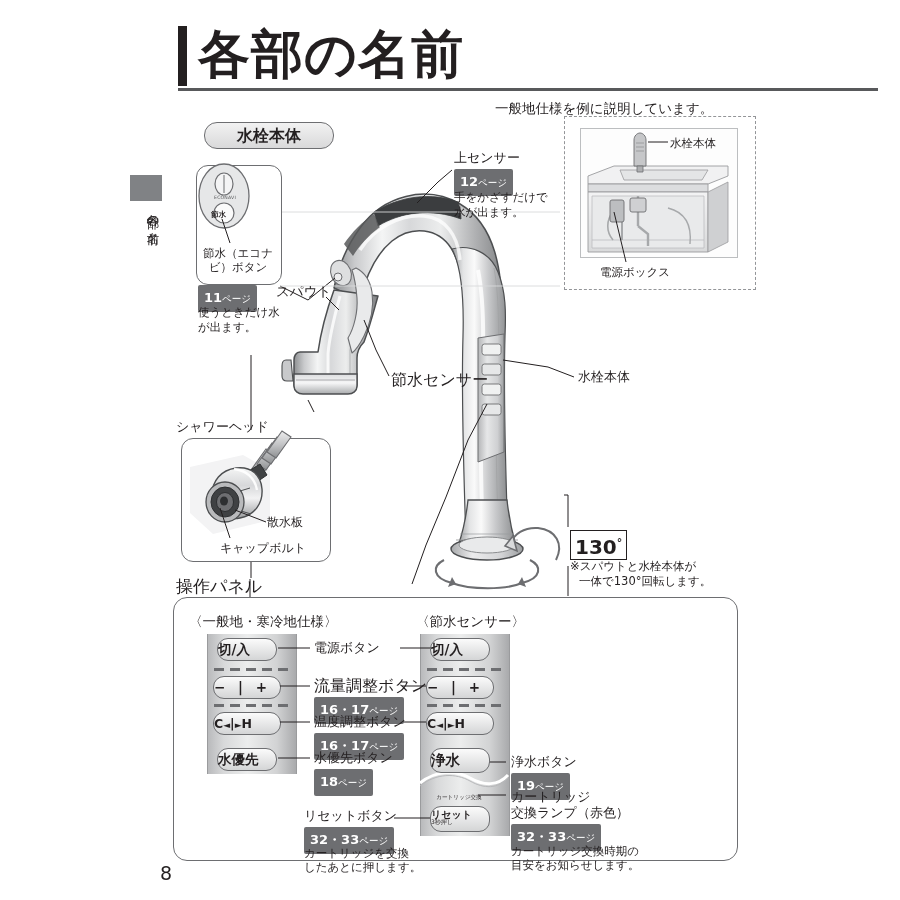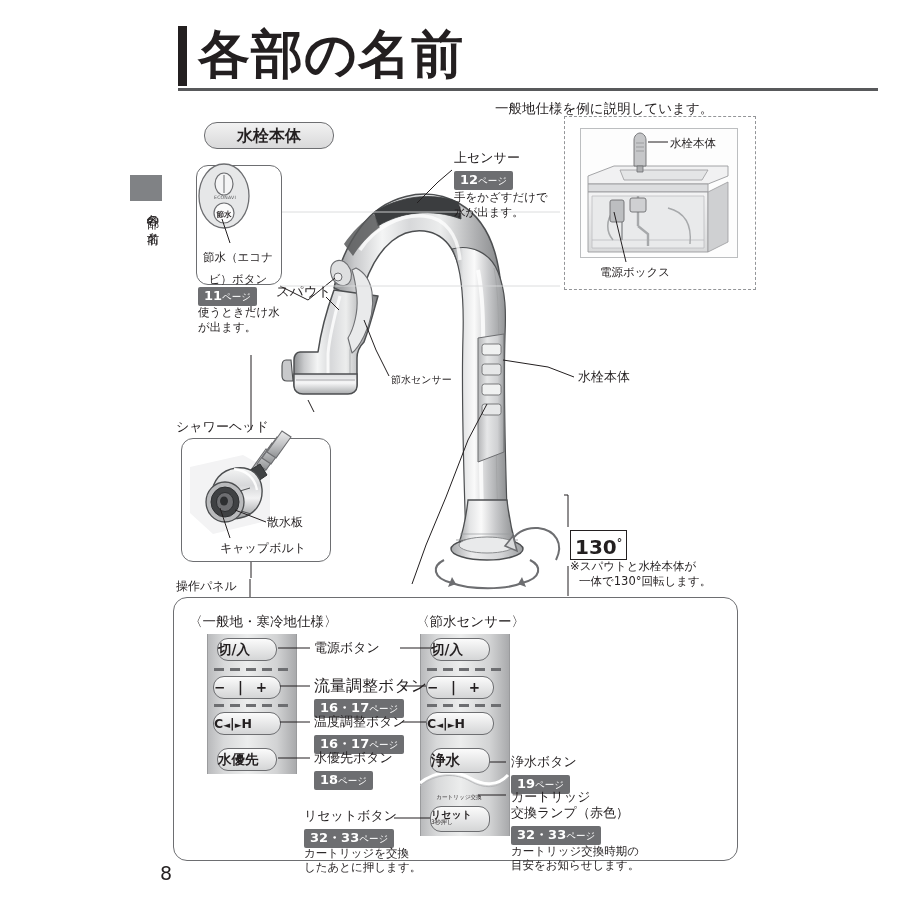--- a/index.html
+++ b/index.html
@@ -28,21 +28,21 @@
   
   .pill{position:absolute;left:196px;top:122px;width:128px;height:25px;border-radius:13px;
     background:linear-gradient(#f2f2f2,#d9d9da);border:1.4px solid #6d6e71;
     font-size:16px;font-weight:bold;text-align:center;line-height:25px;color:#231f20;}
 
   
   .rbox{position:absolute;border:1.6px solid #6d6e71;border-radius:12px;background:#ffffff;}
 
   
   .badge{display:inline-block;background:#6d6e71;color:#ffffff;border-radius:2px;
-    padding:1px 6px 2px 6px;font-size:13px;font-weight:bold;line-height:15px;white-space:nowrap;}
+    padding:1px 6px 2px 6px;font-size:13px;font-weight:bold;line-height:23px;white-space:nowrap;}
   .badge .sm{font-size:9.5px;font-weight:normal;}
 
   .lbl{position:absolute;font-size:13px;line-height:16px;color:#231f20;white-space:nowrap;}
   .lbl.w{white-space:normal;}
 
   
   svg.ov{position:absolute;left:0;top:0;width:900px;height:900px;pointer-events:none;}
 
   
   .deg-box{position:absolute;left:562px;top:530px;border:1.6px solid #231f20;padding:0 4px;
@@ -247,38 +247,38 @@
     <ellipse cx="216" cy="196" rx="25" ry="32" fill="#e6e7e8" stroke="#6d6e71" stroke-width="1.3"></ellipse>
 
     <ellipse cx="216" cy="184" rx="9" ry="11" fill="#f4f4f5" stroke="#6d6e71" stroke-width="1.2"></ellipse>
     <line x1="216" y1="175" x2="216" y2="193" stroke="#6d6e71" stroke-width="1"></line>
 
     <circle cx="216" cy="213" r="10" fill="#fbfbfb" stroke="#6d6e71" stroke-width="1.2"></circle>
 
     <path d="M214 219 L 222 243" fill="none" stroke="#231f20" stroke-width="1"></path>
   </svg>
   <div class="lbl" style="left:199px;top:190px;width:36px;text-align:center;font-size:4.6px;letter-spacing:.2px;color:#58595b;">ECONAVI</div>
-  <div class="lbl" style="left:203px;top:207px;width:26px;text-align:center;font-size:7.6px;font-weight:bold;">節水</div>
-  <div class="lbl" style="left:190px;top:246px;width:80px;text-align:center;font-size:11.5px;line-height:22px;white-space:normal;">
+  <div class="lbl" style="left:203px;top:207px;width:26px;font-size:7.6px;font-weight:bold;">節水</div>
+  <div class="lbl" style="left:190px;top:246px;width:80px;text-align:center;font-size:11.5px;line-height:14px;white-space:normal;">
     <span>節水（エコナビ）ボタン</span>
   </div>
   <div style="position:absolute;left:190px;top:285px;">
     <span class="badge"><span>11</span><span class="sm">ページ</span></span>
   </div>
   <div class="lbl w" style="left:190px;top:305px;width:88px;font-size:11.5px;line-height:15px;">使うときだけ水が出ます。</div>
 
   <div class="lbl" style="left:446px;top:150px;font-size:13px;font-weight:normal;">上センサー</div>
   <div style="position:absolute;left:446px;top:169px;">
     <span class="badge"><span>12</span><span class="sm">ページ</span></span>
   </div>
   <div class="lbl" style="left:446px;top:189px;font-size:11.5px;">手をかざすだけで</div>
   <div class="lbl" style="left:446px;top:204px;font-size:11.5px;">水が出ます。</div>
 
   <div class="lbl" style="left:268px;top:283px;font-size:13.5px;">スパウト</div>
-  <div class="lbl" style="left:383px;top:372px;font-size:10px;">節水センサー</div>
+  <div class="lbl" style="left:383px;top:372px;font-size:16px;">節水センサー</div>
   <div class="lbl" style="left:570px;top:369px;font-size:13px;">水栓本体</div>
 
   <div class="lbl" style="left:168px;top:419px;font-size:13px;">シャワーヘッド</div>
   <div class="rbox" style="left:173px;top:438px;width:148px;height:122px;"></div>
 
   <svg class="ov" viewBox="0 0 900 900">
     <defs>
       <linearGradient id="headg" x1="0" y1="0" x2="0" y2="1">
         <stop offset="0%" stop-color="#f4f5f5"></stop>
         <stop offset="35%" stop-color="#d7d8da"></stop>
@@ -362,21 +362,21 @@
     <rect x="602" y="200" width="14" height="22" rx="2" fill="#bcbec0" stroke="#6d6e71" stroke-width="0.9"></rect>
     <rect x="622" y="198" width="16" height="14" rx="2" fill="#cfd0d2" stroke="#6d6e71" stroke-width="0.9"></rect>
 
     <path d="M640 142 L 660 142" fill="none" stroke="#231f20" stroke-width="1"></path>
 
     <path d="M606 212 L 618 262" fill="none" stroke="#231f20" stroke-width="1"></path>
   </svg>
   <div class="lbl" style="left:662px;top:135px;font-size:11.5px;">水栓本体</div>
   <div class="lbl" style="left:592px;top:264px;font-size:11.5px;">電源ボックス</div>
 
-  <div class="lbl" style="left:168px;top:578px;font-size:12px;">操作パネル</div>
+  <div class="lbl" style="left:168px;top:578px;font-size:17px;">操作パネル</div>
   <div class="cp-outer"></div>
 
   <div class="cp-head" style="left:181px;top:613px;">〈一般地・寒冷地仕様〉</div>
   <div class="cp-head" style="left:408px;top:613px;">〈節水センサー〉</div>
 
   <div class="strip" style="left:199px;top:634px;width:88px;height:140px;"></div>
 
   <div class="btn" style="left:209px;top:638px;width:58px;height:21px;line-height:21px;">切/入</div>
 
   <div class="leds" style="left:206px;top:668px;">

